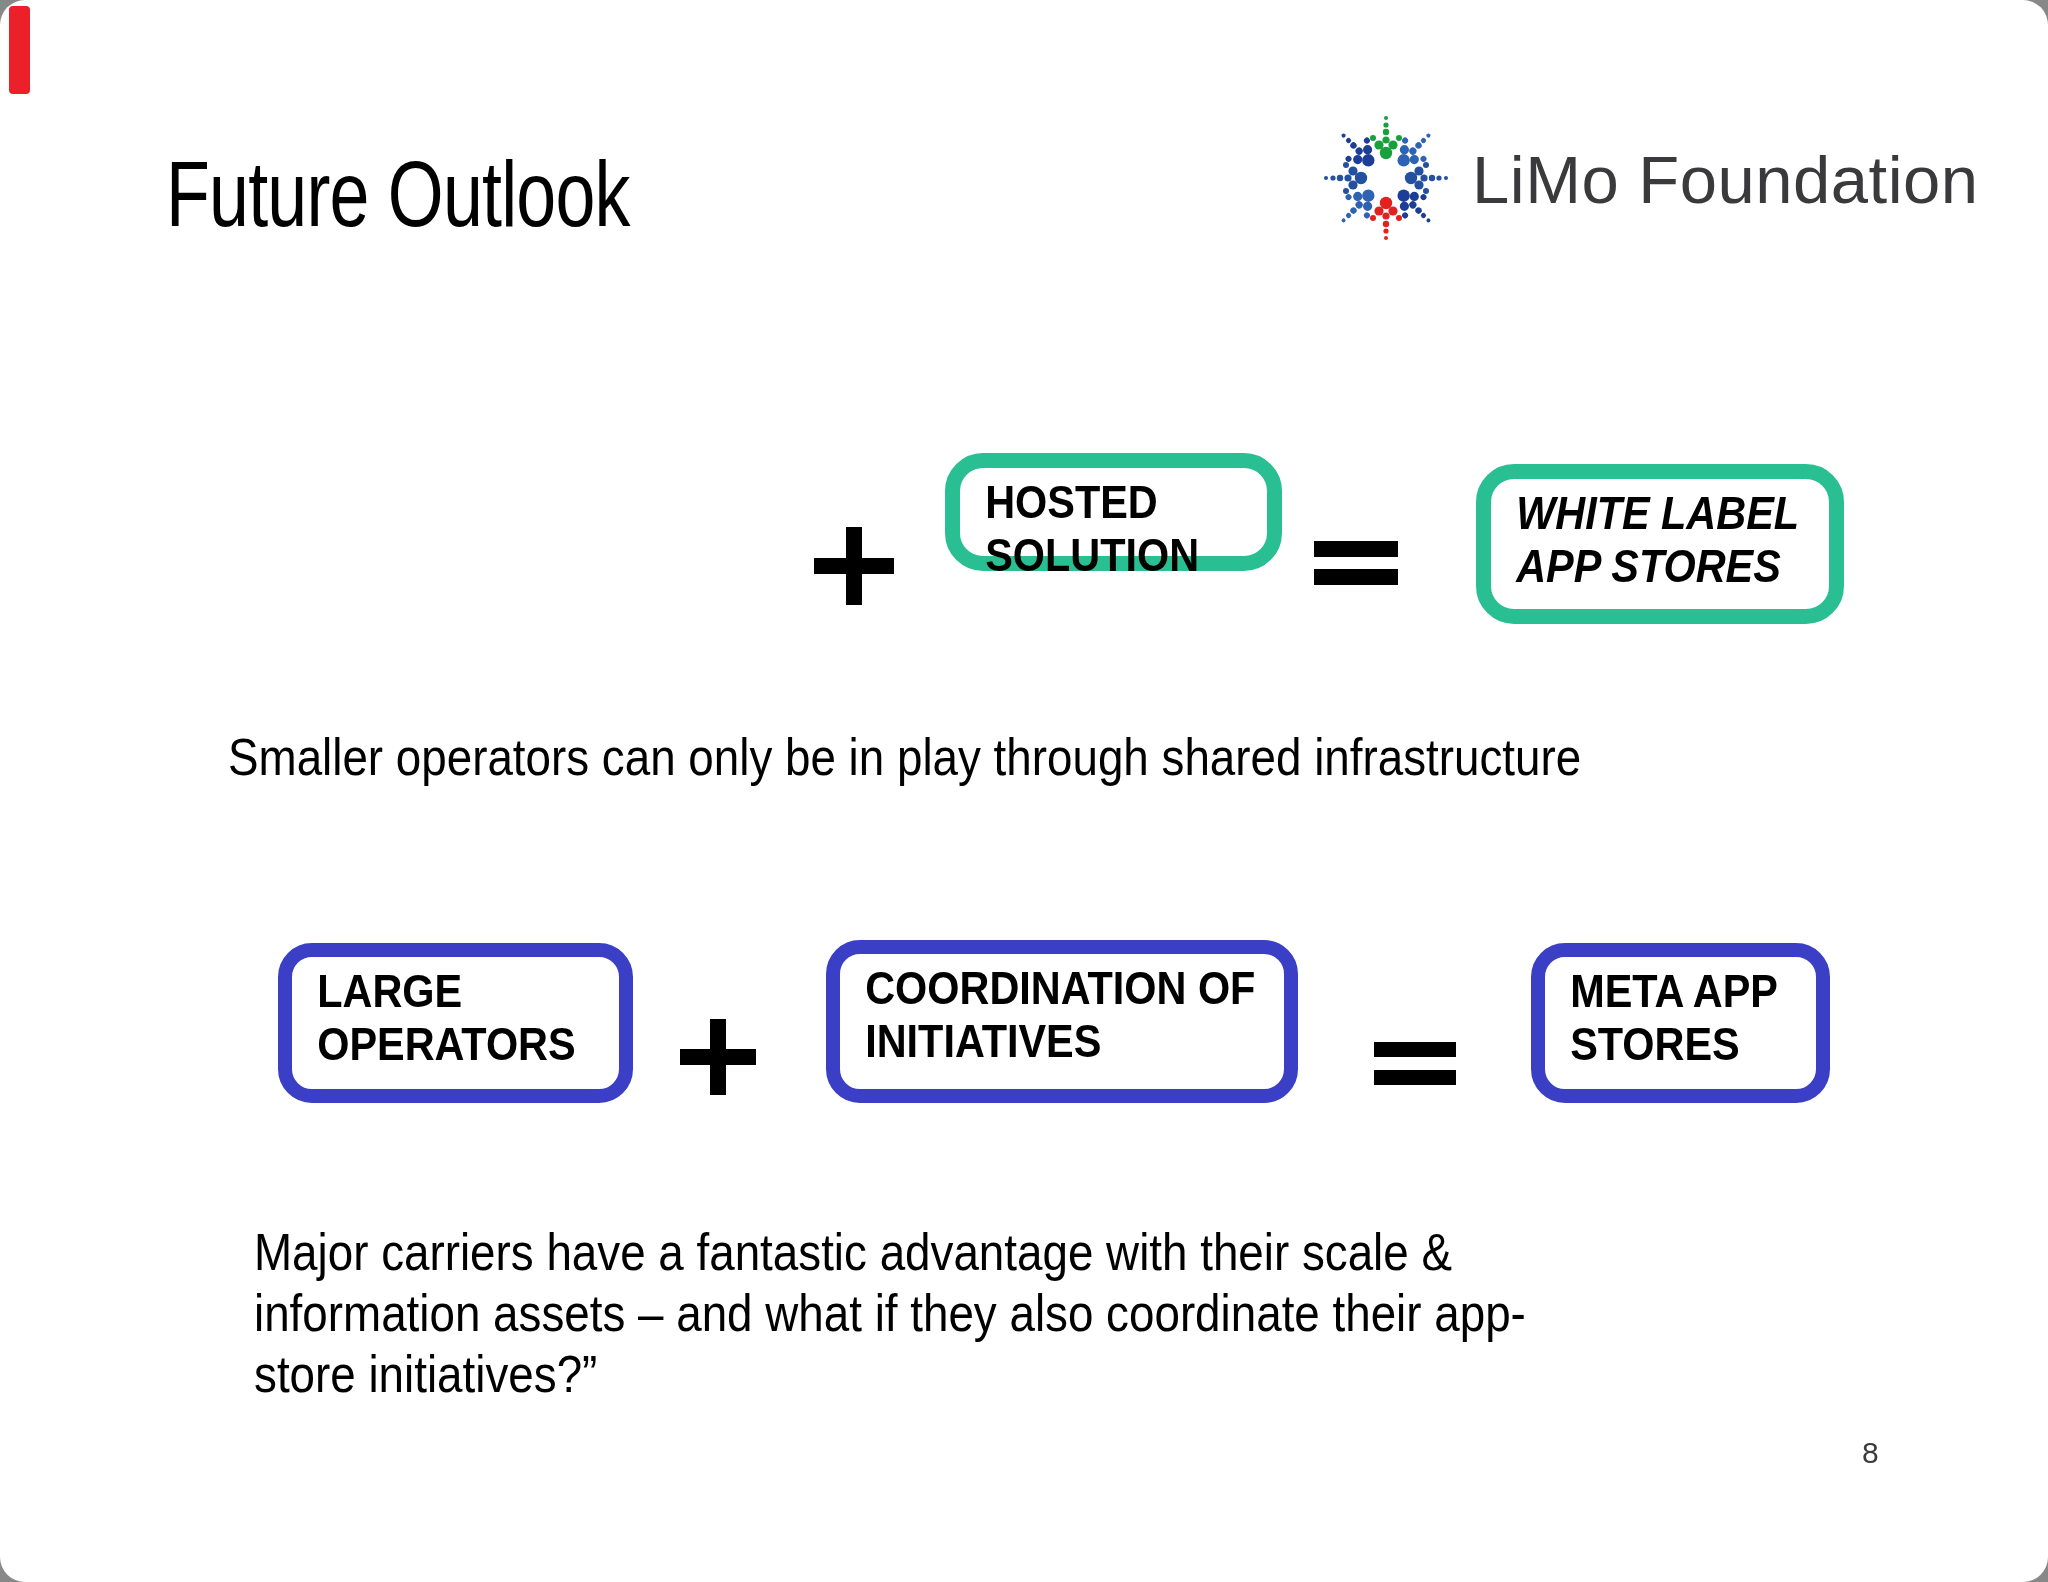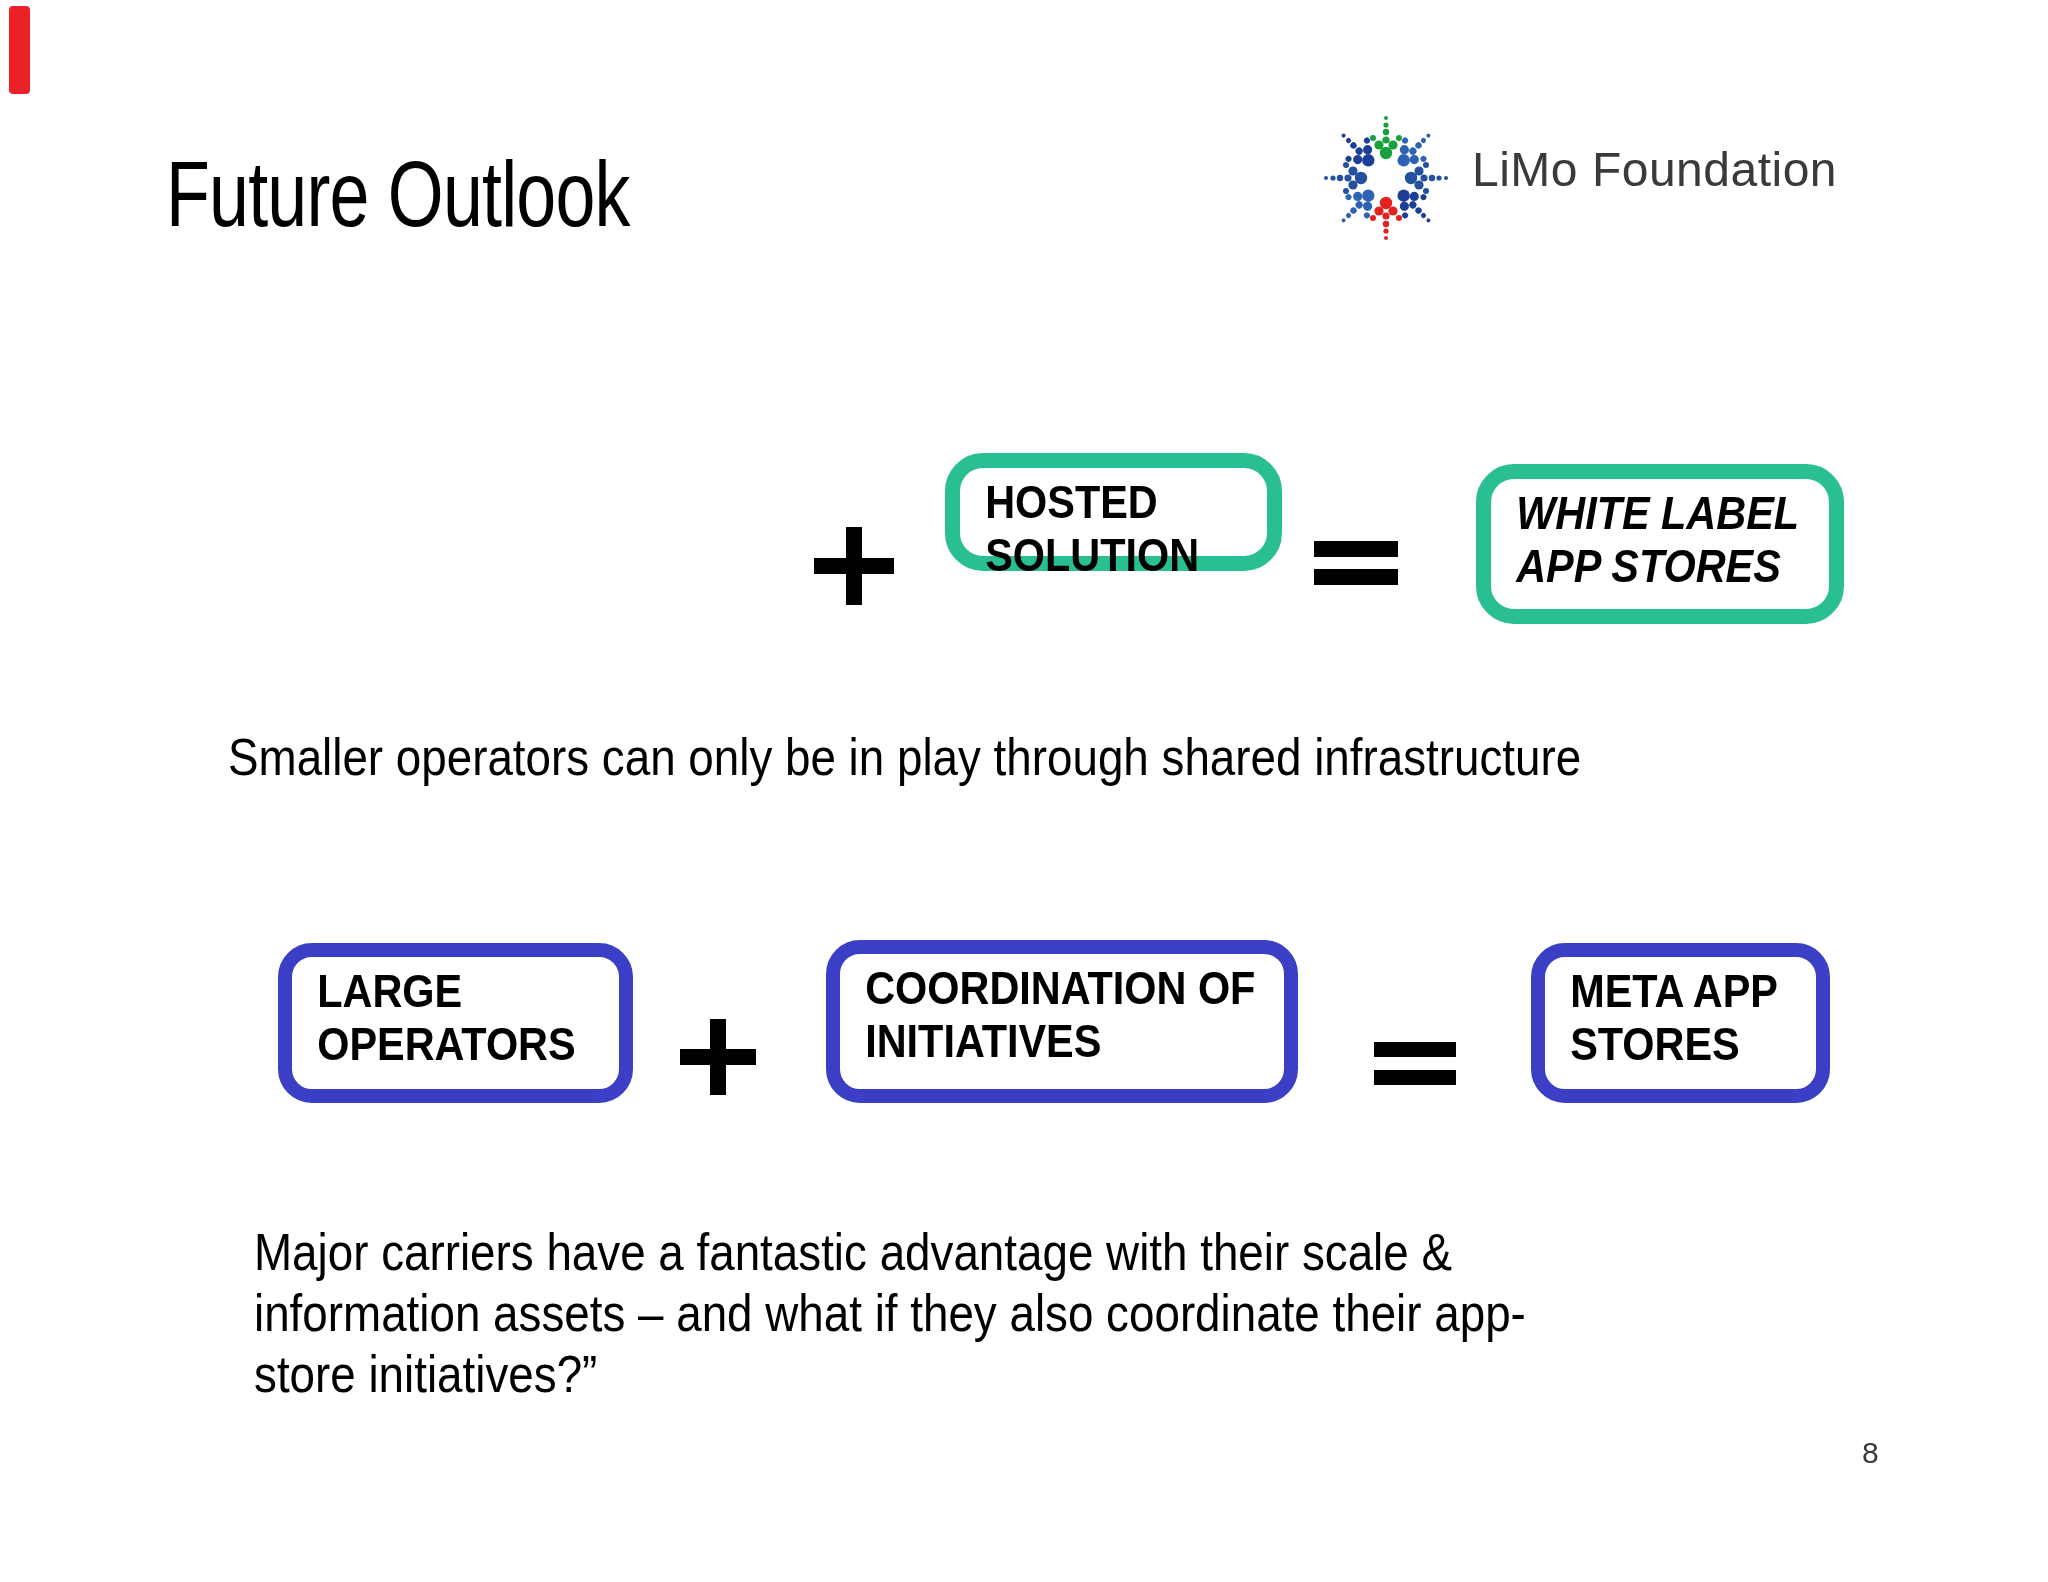--- a/index.html
+++ b/index.html
@@ -1,33 +1,33 @@
 <!DOCTYPE html>
 <html><head>
 <meta charset="utf-8">
 <style>
   html,body { margin:0; padding:0; background:#888; }
   .slide {
     position:relative; width:2048px; height:1582px; background:#ffffff;
-    overflow:hidden; font-family:"Liberation Sans", sans-serif; color:#000;
+    overflow:hidden; font-family:"Liberation Sans", sans-serif; color:#000;border-radius:25px;
   }
   .cond { transform-origin:0 0; }
 
   
   .corner-mark { position:absolute; left:9px; top:6px; width:21px; height:88px;
     background:#ec2028; border-radius:4px; }
 
   
   .title { position:absolute; left:166px; top:148px; margin:0; font-size:92px;
     font-weight:400; line-height:1; letter-spacing:-1px; white-space:nowrap;
     transform:scaleX(0.78); }
 
   
   .logo-icon { position:absolute; left:1322px; top:110px; width:128px; height:136px; }
-  .logo-text { position:absolute; left:1472px; top:146px; font-size:48px;
+  .logo-text { position:absolute; left:1472px; top:146px; font-size:67px;
     color:#3a3a3c; letter-spacing:0.5px; white-space:nowrap; line-height:1; }
 
   
   .box { position:absolute; box-sizing:border-box; background:#fff; }
   .box.green { border:15px solid #2abf92; border-radius:38px; }
   .box.blue  { border:14px solid #3a3fc5; border-radius:34px; }
   .box-label { padding:8px 0 0 28px; font-weight:700; font-size:46px;
     line-height:1.16; white-space:nowrap; transform:scaleX(0.9);
     transform-origin:0 0; }
 

